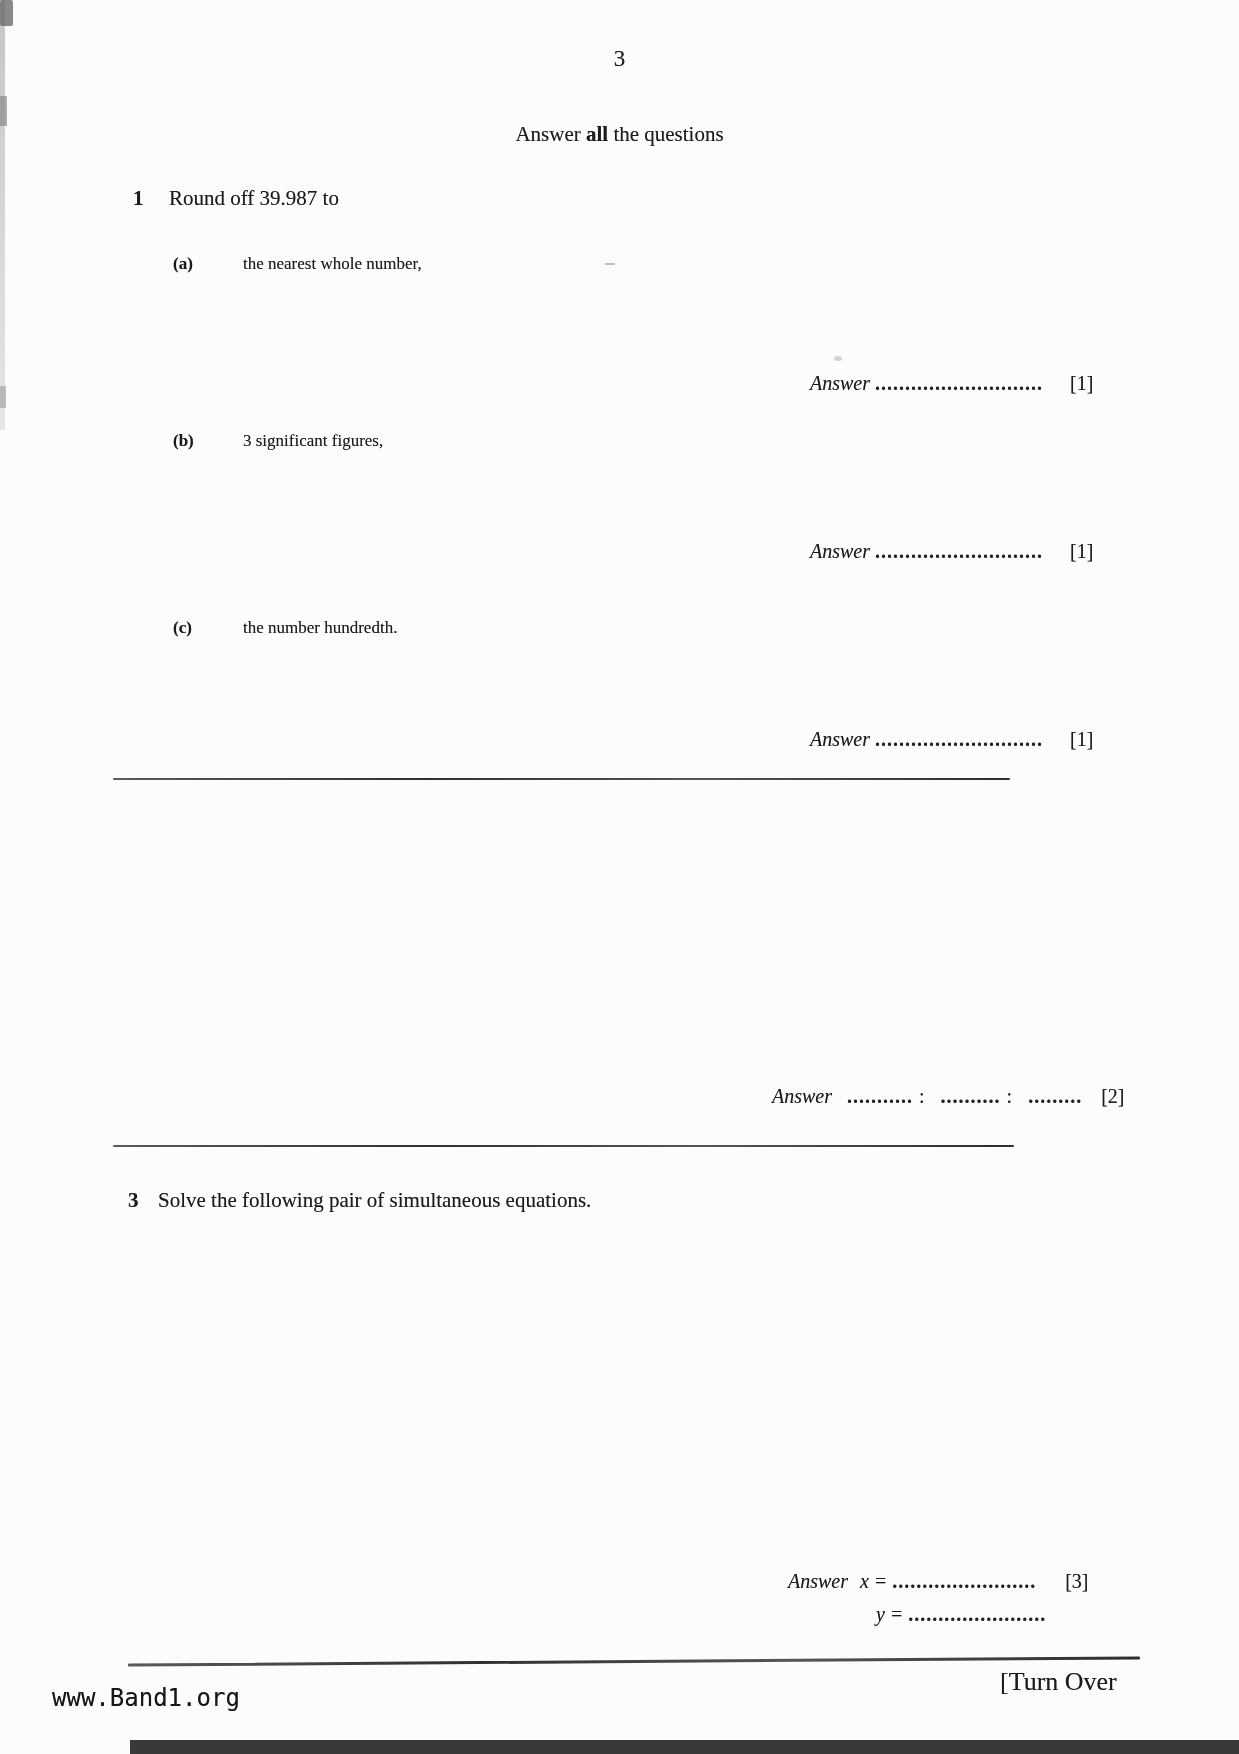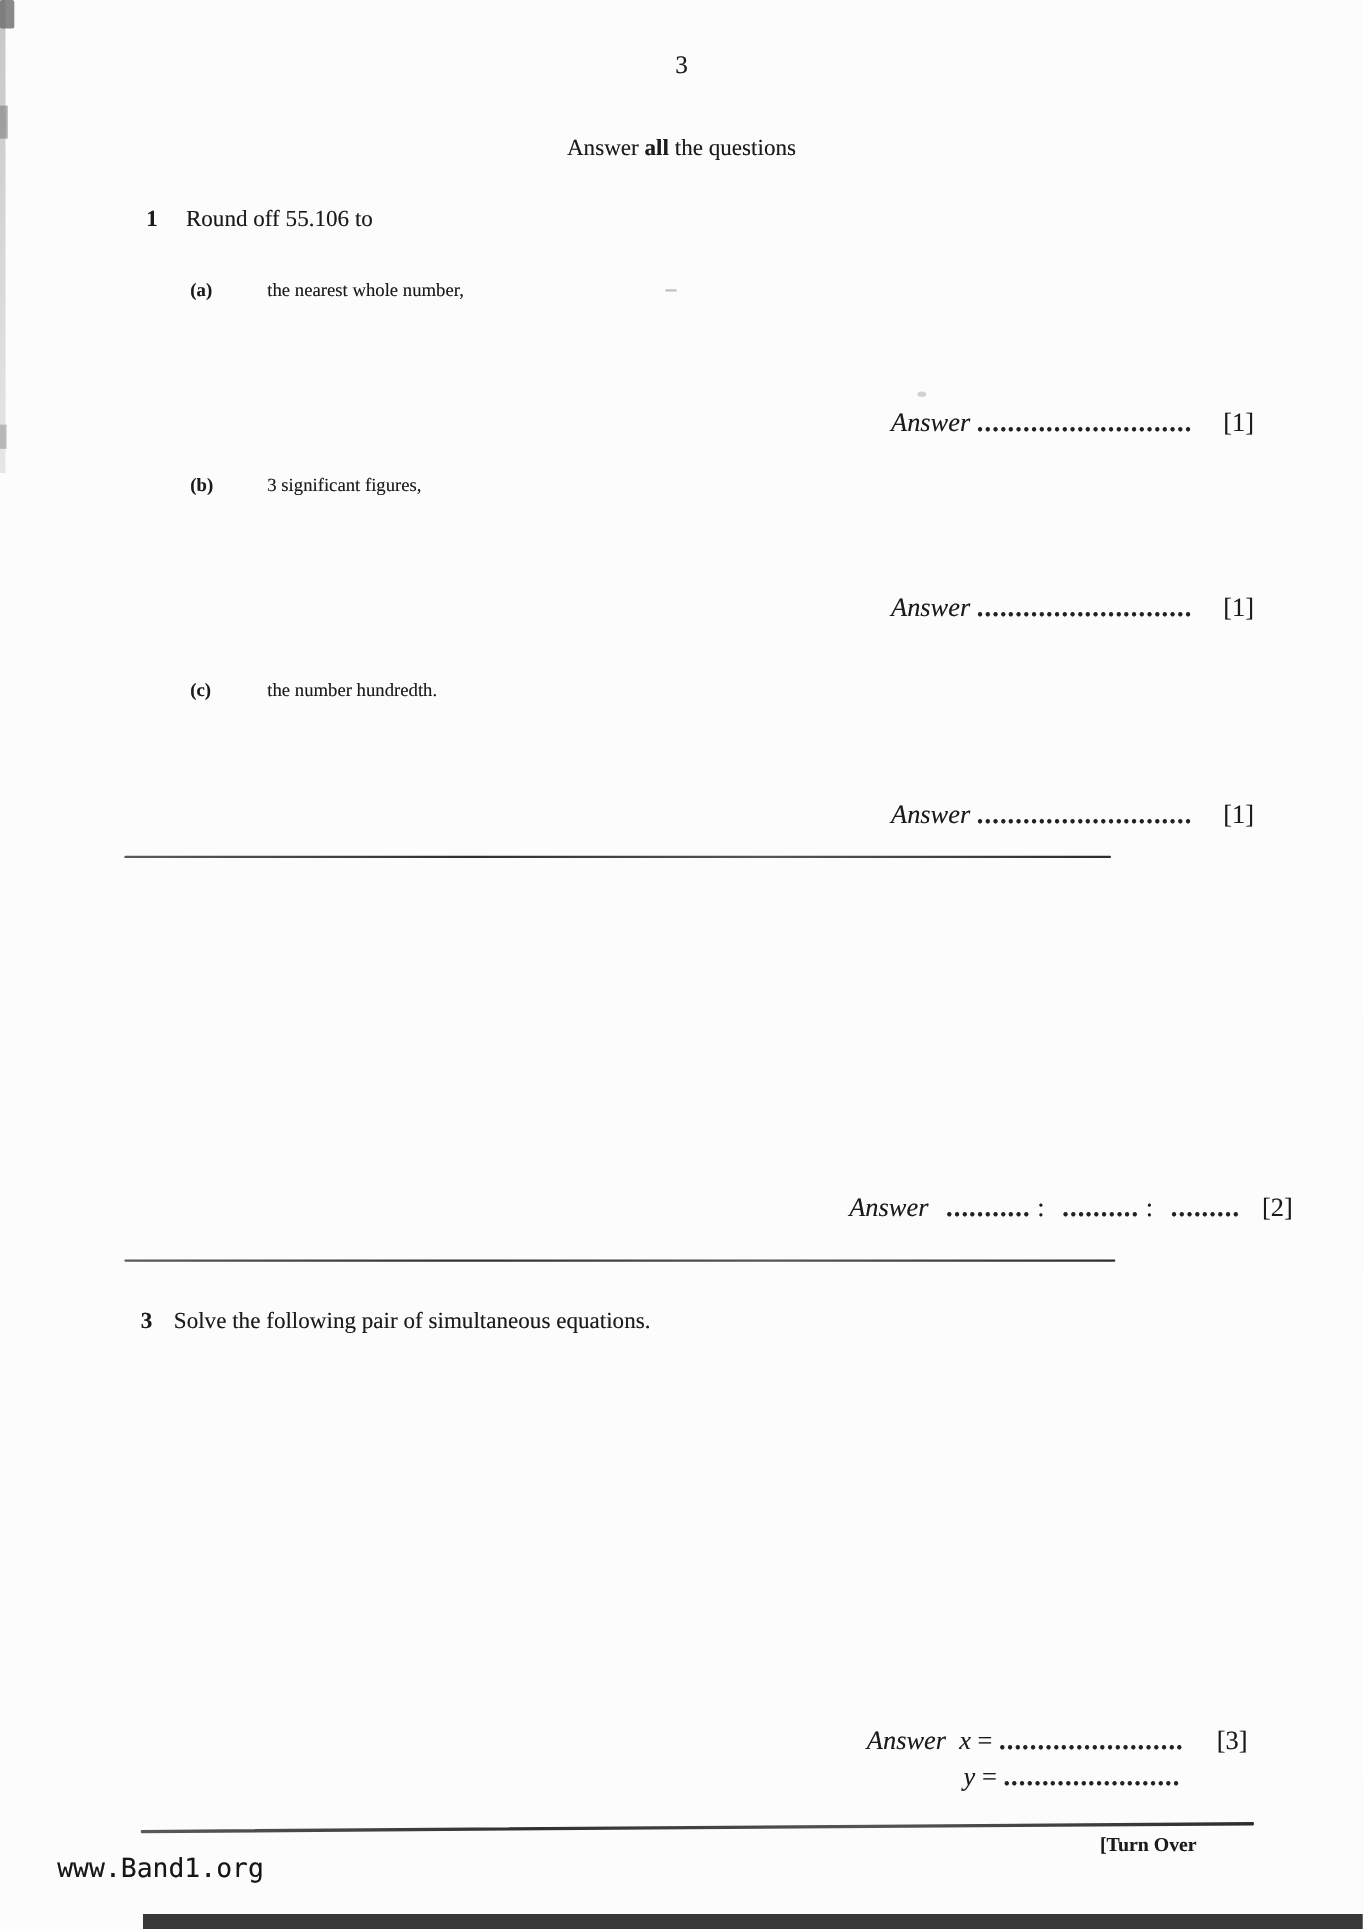--- a/index.html
+++ b/index.html
@@ -22,21 +22,21 @@
   .qrow{font-size:21px;white-space:nowrap;}
   .qnum{font-weight:bold;display:inline-block;}
   .q1row{top:186px;left:133px;}  .q1row .qnum{width:36px;}
   .q2row{top:838px;left:128px;}  .q2row .qnum{width:30px;}
   .q3row{top:1188px;left:128px;} .q3row .qnum{width:30px;}
   
   .part{font-size:17px;white-space:nowrap;left:173px;}
   .plabel{font-weight:bold;display:inline-block;width:70px;}
   .part-a{top:254px;} .part-b{top:431px;} .part-c{top:618px;}
   
-  .ansrow{font-size:24px;white-space:nowrap;}
+  .ansrow{font-size:20px;white-space:nowrap;}
   .ans-label{font-style:italic;}
   .dots{font-weight:bold;letter-spacing:1px;color:#222;}
   .marks{margin-left:22px;}
   .ans1{top:372px;left:810px;}
   .ans2{top:540px;left:810px;}
   .ans3{top:728px;left:810px;}
   .ansq2{top:1085px;left:772px;}
   .ansq2 .dots{margin-left:10px;}
   .ansq2 .colon{margin:0 6px;letter-spacing:0;}
   .ansq2 .marks{margin-left:14px;}
@@ -48,21 +48,21 @@
   
   .equations{top:1218px;left:498px;width:150px;text-align:center;font-size:23px;line-height:48px;}
   .eq .v{font-style:italic;}
   .eq .op{margin:0 5px;}
   
   .rule{position:absolute;height:2px;background:linear-gradient(90deg,#5a5a5a,#303030 35%,#555 65%,#2d2d2d);border-radius:1px;}
   .rule1{top:778px;left:113px;width:897px;}
   .rule2{top:1145px;left:113px;width:901px;}
   .rule3{top:1660px;left:128px;width:1012px;height:3px;transform:rotate(-0.4deg);}
   
-  .turnover{top:1667px;left:1000px;width:150px;font-weight:bold;font-size:18px;white-space:nowrap;}
+  .turnover{top:1667px;left:1000px;width:150px;font-weight:normal;font-size:26px;white-space:nowrap;}
   .site{top:1684px;left:52px;font-family:"DejaVu Sans Mono", monospace;font-size:24px;color:#161616;}
   .bottombar{top:1740px;left:130px;width:1109px;height:14px;background:#383838;}
   
   .edge-strip{top:0;left:0;width:5px;height:430px;background:linear-gradient(180deg,#9a9a9a,#d4d4d4);opacity:.55;}
   .smudge1{top:0;left:0;width:13px;height:26px;background:#6c6c6c;border-radius:2px;opacity:.8;}
   .smudge2{top:96px;left:0;width:7px;height:30px;background:#8a8a8a;opacity:.7;}
   .smudge3{top:386px;left:0;width:6px;height:22px;background:#9b9b9b;opacity:.6;}
   .dash1{top:263px;left:605px;width:10px;height:2px;background:#a8a8a8;opacity:.7;}
   .speck1{top:356px;left:834px;width:8px;height:5px;background:#b5b5b5;border-radius:50%;opacity:.6;}
 </style>
@@ -77,21 +77,21 @@
   <div class="abs smudge3"></div>
   <div class="abs dash1"></div>
   <div class="abs speck1"></div>
 
   <div class="abs pageno">3</div>
   <div class="abs instruction">
     <span>Answer </span><span class="b">all</span><span> the questions</span>
   </div>
 
   <div class="abs qrow q1row">
-    <span class="qnum">1</span><span>Round off 55.106 to</span>
+    <span class="qnum">1</span><span>Round off 39.987 to</span>
   </div>
 
   <div class="abs part part-a">
     <span class="plabel">(a)</span><span>the nearest whole number,</span>
   </div>
   <div class="abs ansrow ans1">
     <span class="ans-label">Answer</span>
     <span class="dots">............................</span>
     <span class="marks">[1]</span>
   </div>

